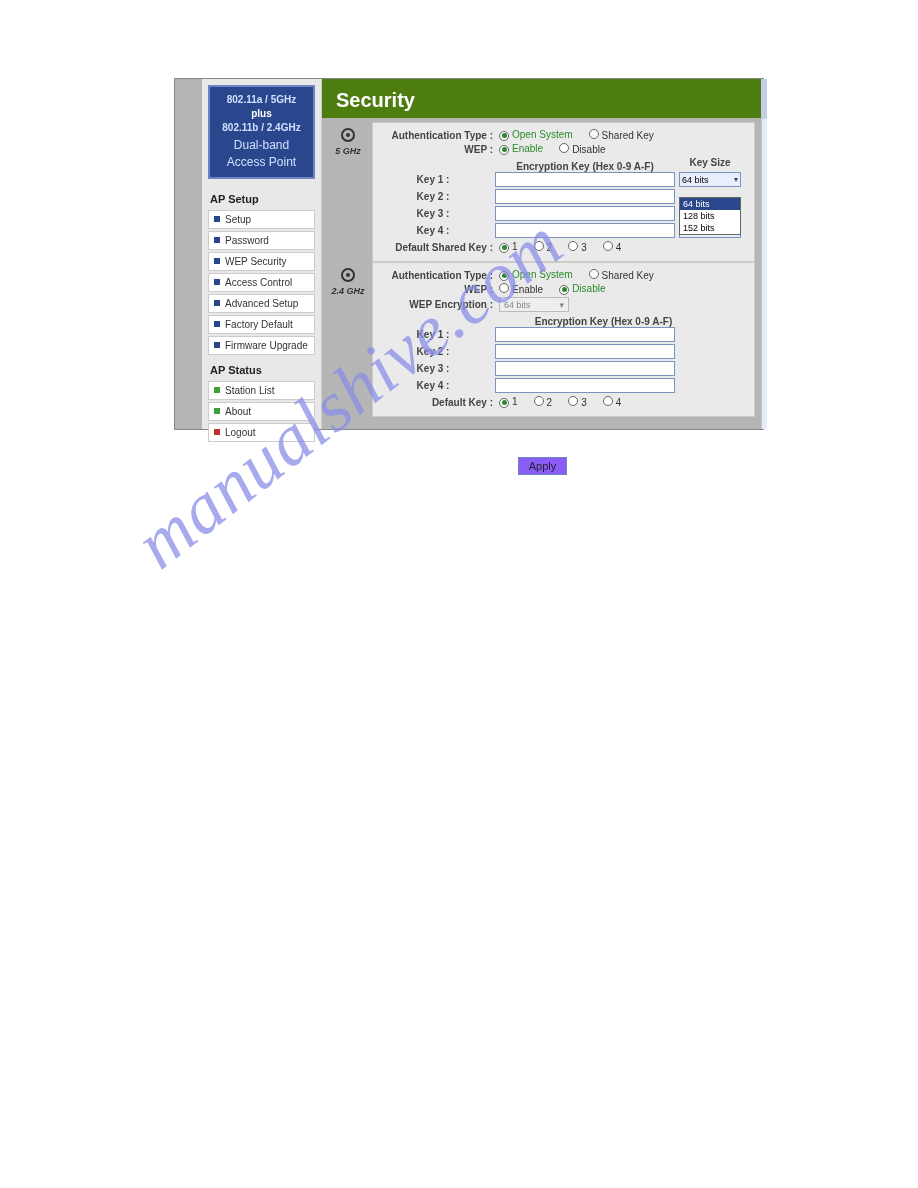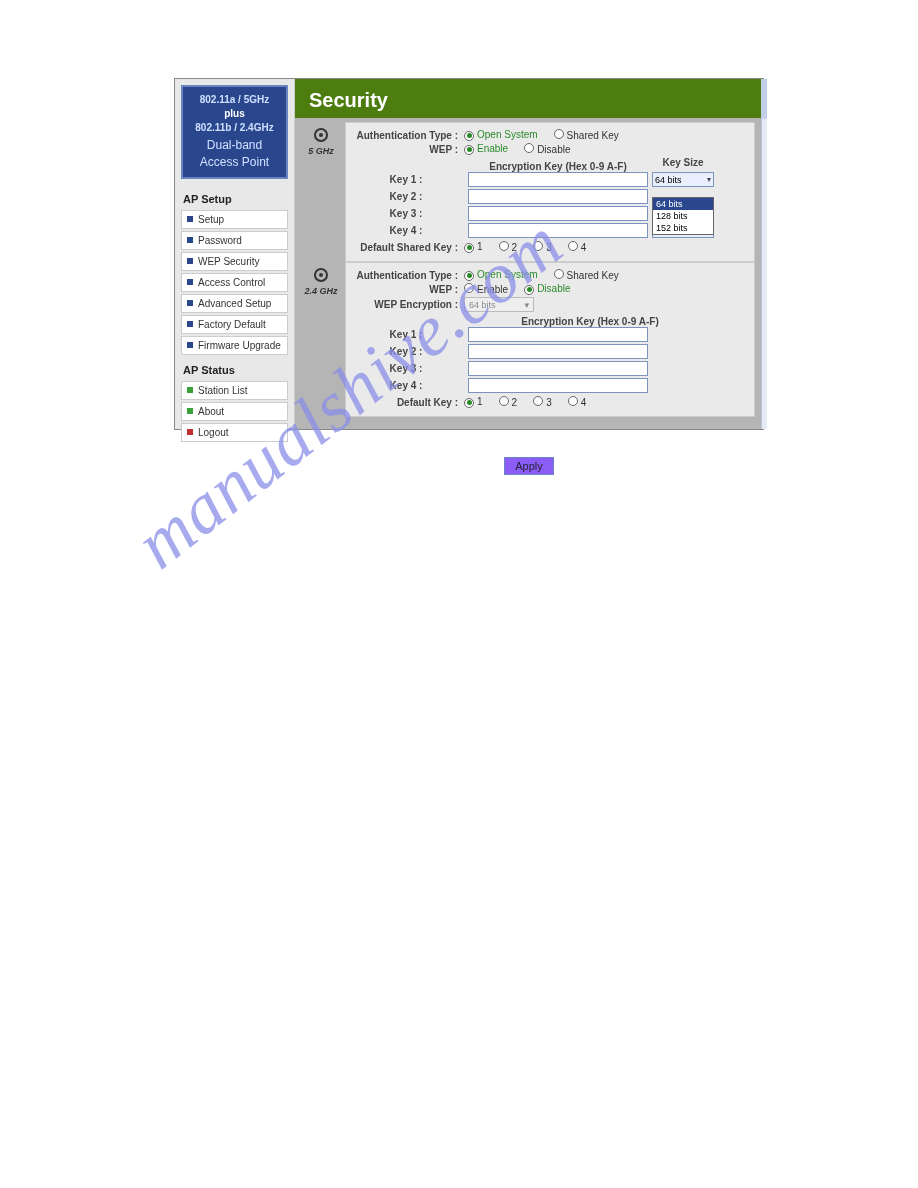--- a/index.html
+++ b/index.html
@@ -14,20 +14,21 @@
   }
   .app {
     position: absolute;
     left: 174px;
     top: 78px;
     width: 590px;
     height: 352px;
     border: 1px solid #888;
     display: flex;
     background: #b5b5b5;
+    padding-left: 27px;
   }
   .sidebar {
     width: 120px;
     background: #e8e8e8;
     border-right: 1px solid #ccc;
     display: flex;
     flex-direction: column;
   }
   .brand {
     margin: 6px;
@@ -113,21 +114,21 @@
   }
   .panel {
     flex: 1;
     background: #eaeaea;
     border: 1px solid #ccc;
     padding: 4px 8px 6px 8px;
   }
   .row {
     display: flex;
     align-items: center;
-    margin: 2px 0;
+    margin: 2px 8px;
     font-size: 10px;
     color: #333;
   }
   .lbl {
     width: 110px;
     text-align: right;
     padding-right: 6px;
     font-weight: bold;
     color: #444;
   }

